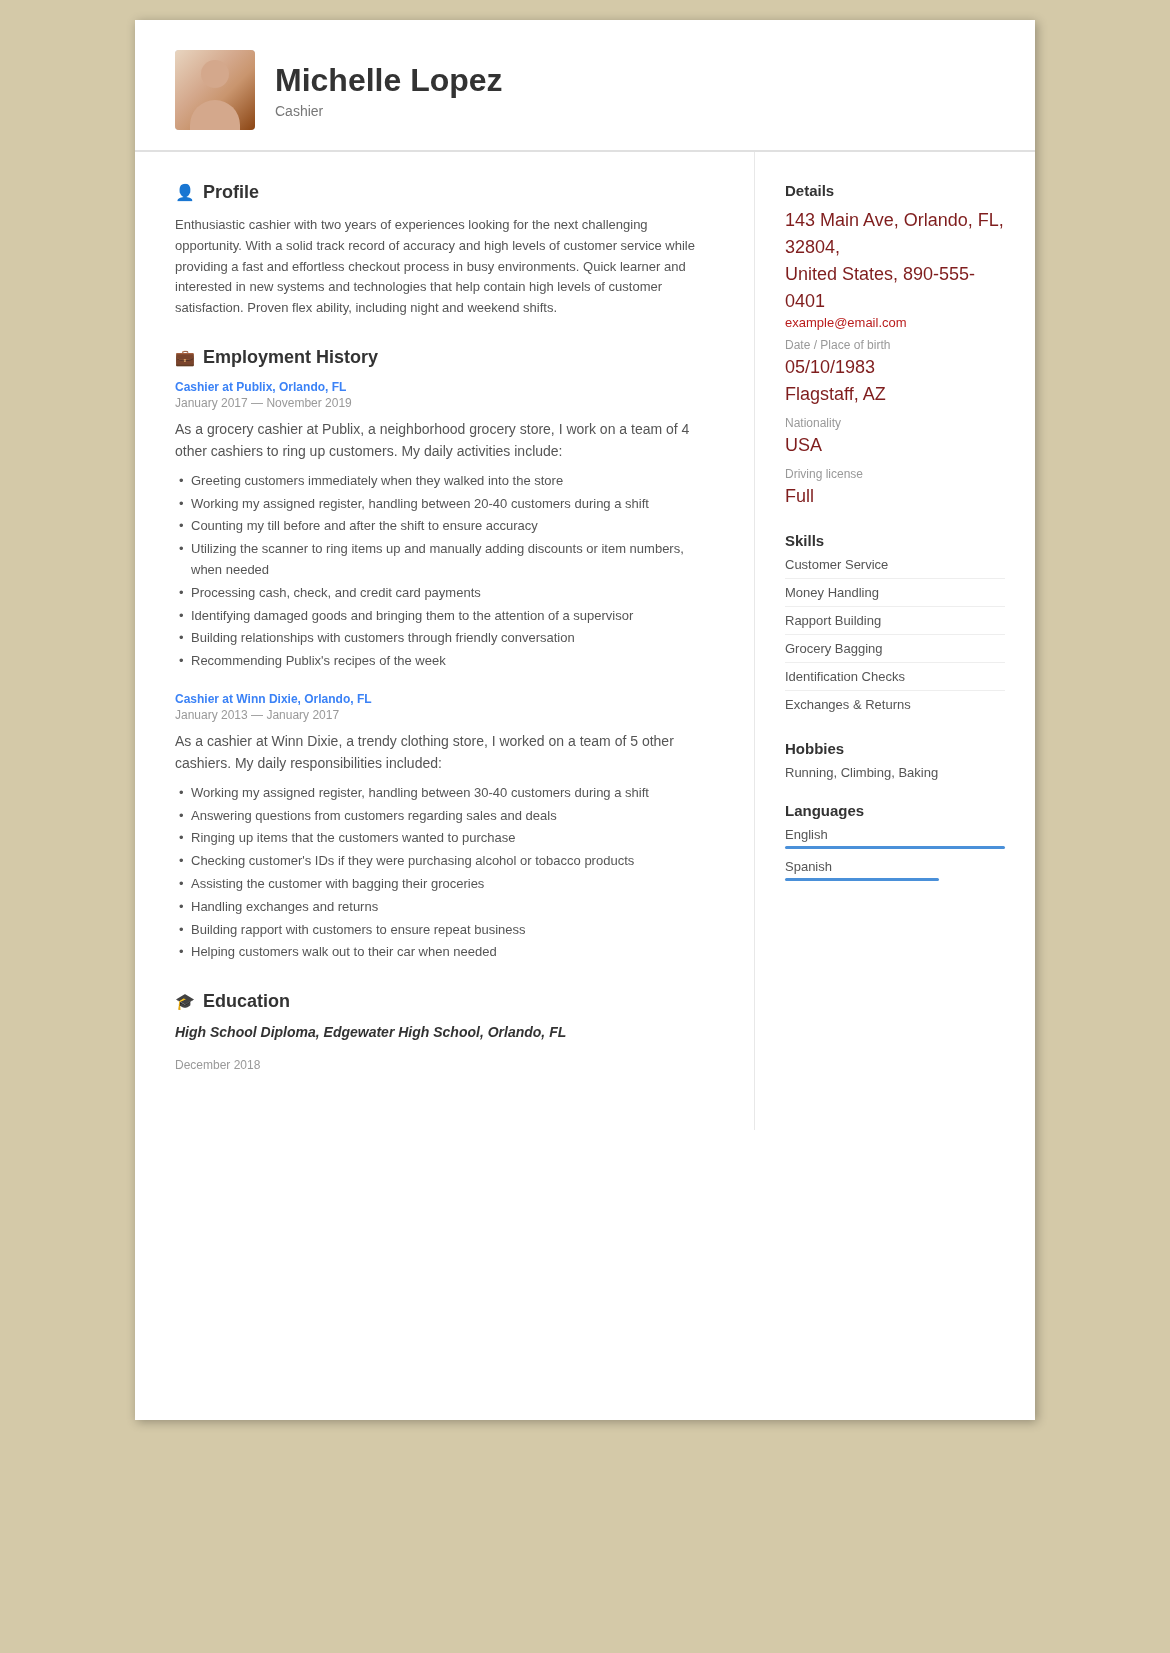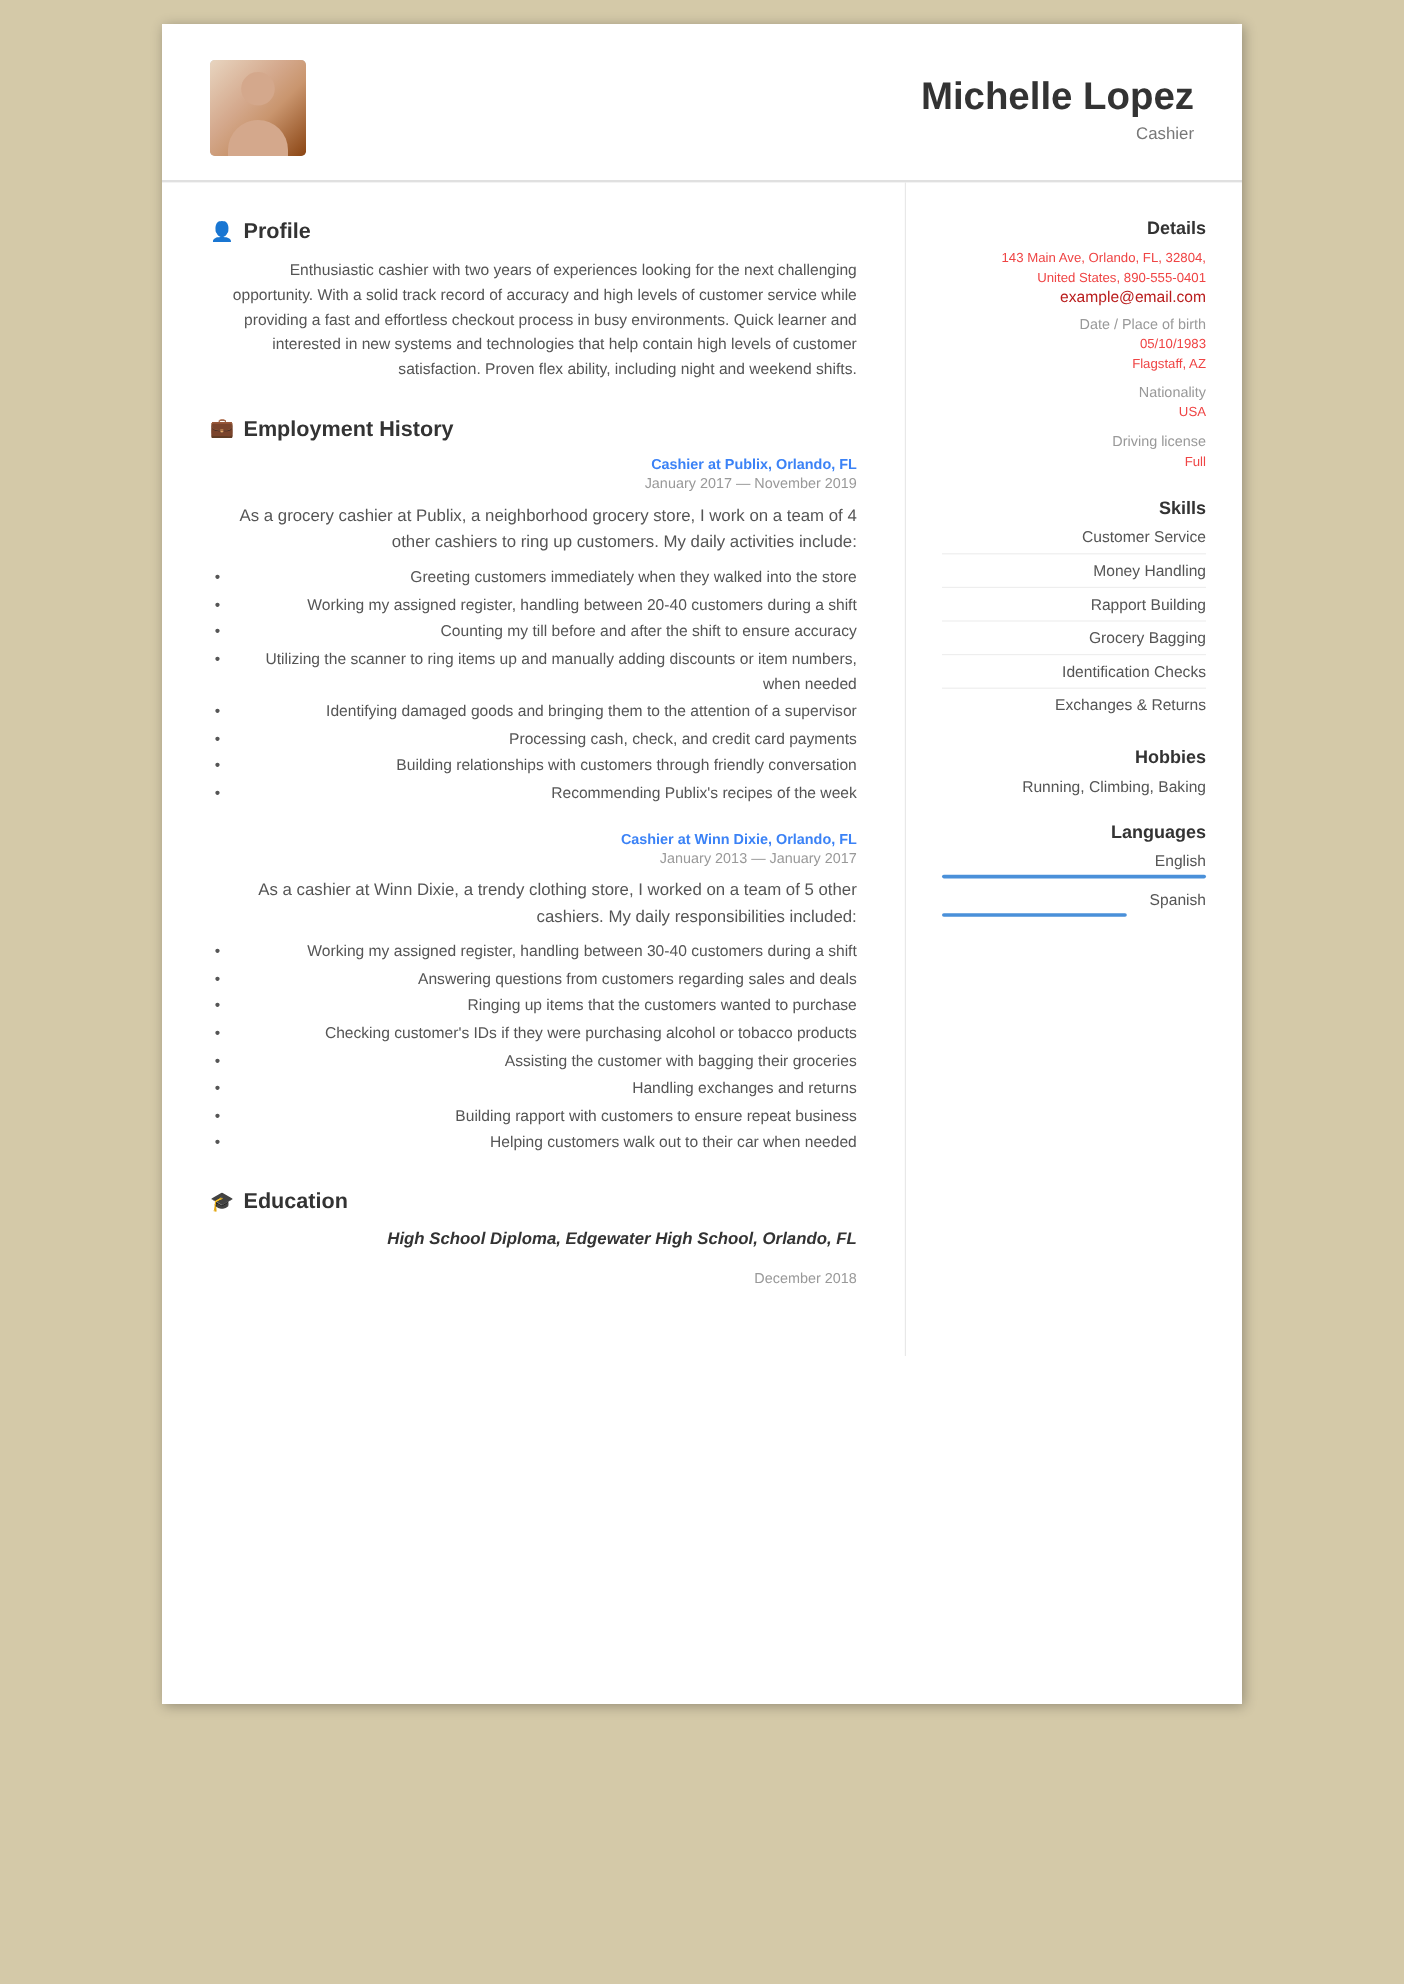--- a/index.html
+++ b/index.html
@@ -10,21 +10,20 @@
       align-items: flex-start;
       padding: 20px;
       font-family: Arial, sans-serif;
     }
     .resume {
       background: #fff;
       width: 900px;
       min-height: 1400px;
       padding: 0;
       box-shadow: 2px 2px 10px rgba(0,0,0,0.3);
-      text-align: right;
     }
     
     .header {
       display: flex;
       align-items: center;
       padding: 30px 40px 20px 40px;
       border-bottom: 2px solid #e0e0e0;
       gap: 20px;
     }
     .avatar-container {
@@ -167,22 +166,22 @@
       color: #333;
       margin-bottom: 8px;
     }
     .detail-label {
       font-size: 12px;
       color: #999;
       margin-bottom: 2px;
       margin-top: 8px;
     }
     .detail-value {
-      font-size: 11px;
-      color: #ef4444;
+      font-size: 18px;
+      color: #7f1d1d;
       line-height: 1.5;
     }
     .detail-email {
       font-size: 13px;
       color: #b91c1c;
     }
     .skill-item {
       font-size: 13px;
       color: #555;
       margin-bottom: 6px;
@@ -256,22 +255,22 @@
         <div class="job-block">
           <div class="job-title">Cashier at  Publix, Orlando, FL</div>
           <div class="job-dates">January 2017 — November 2019</div>
           <div class="job-desc">As a grocery cashier at Publix, a neighborhood grocery store, I work on a team of 4 other cashiers to ring up customers. My daily activities include:</div>
           <ul class="job-bullets">
 
           <li>Greeting customers immediately when they walked into the store</li>
               <li>Working my assigned register, handling between 20-40 customers during a shift</li>
               <li>Counting my till before and after the shift to ensure accuracy</li>
               <li>Utilizing the scanner to ring items up and manually adding discounts or item numbers, when needed</li>
+              <li>Processing cash, check, and credit card payments</li>
               <li>Identifying damaged goods and bringing them to the attention of a supervisor</li>
-              <li>Processing cash, check, and credit card payments</li>
               <li>Building relationships with customers through friendly conversation</li>
               <li>Recommending Publix's recipes of the week</li>
             </ul>
         </div>
 
         <div class="job-block">
           <div class="job-title">Cashier at  Winn Dixie, Orlando, FL</div>
           <div class="job-dates">January 2013 — January 2017</div>
           <div class="job-desc">As a cashier at Winn Dixie, a trendy clothing store, I worked on a team of 5 other cashiers. My daily responsibilities included:</div>
           <ul class="job-bullets">

